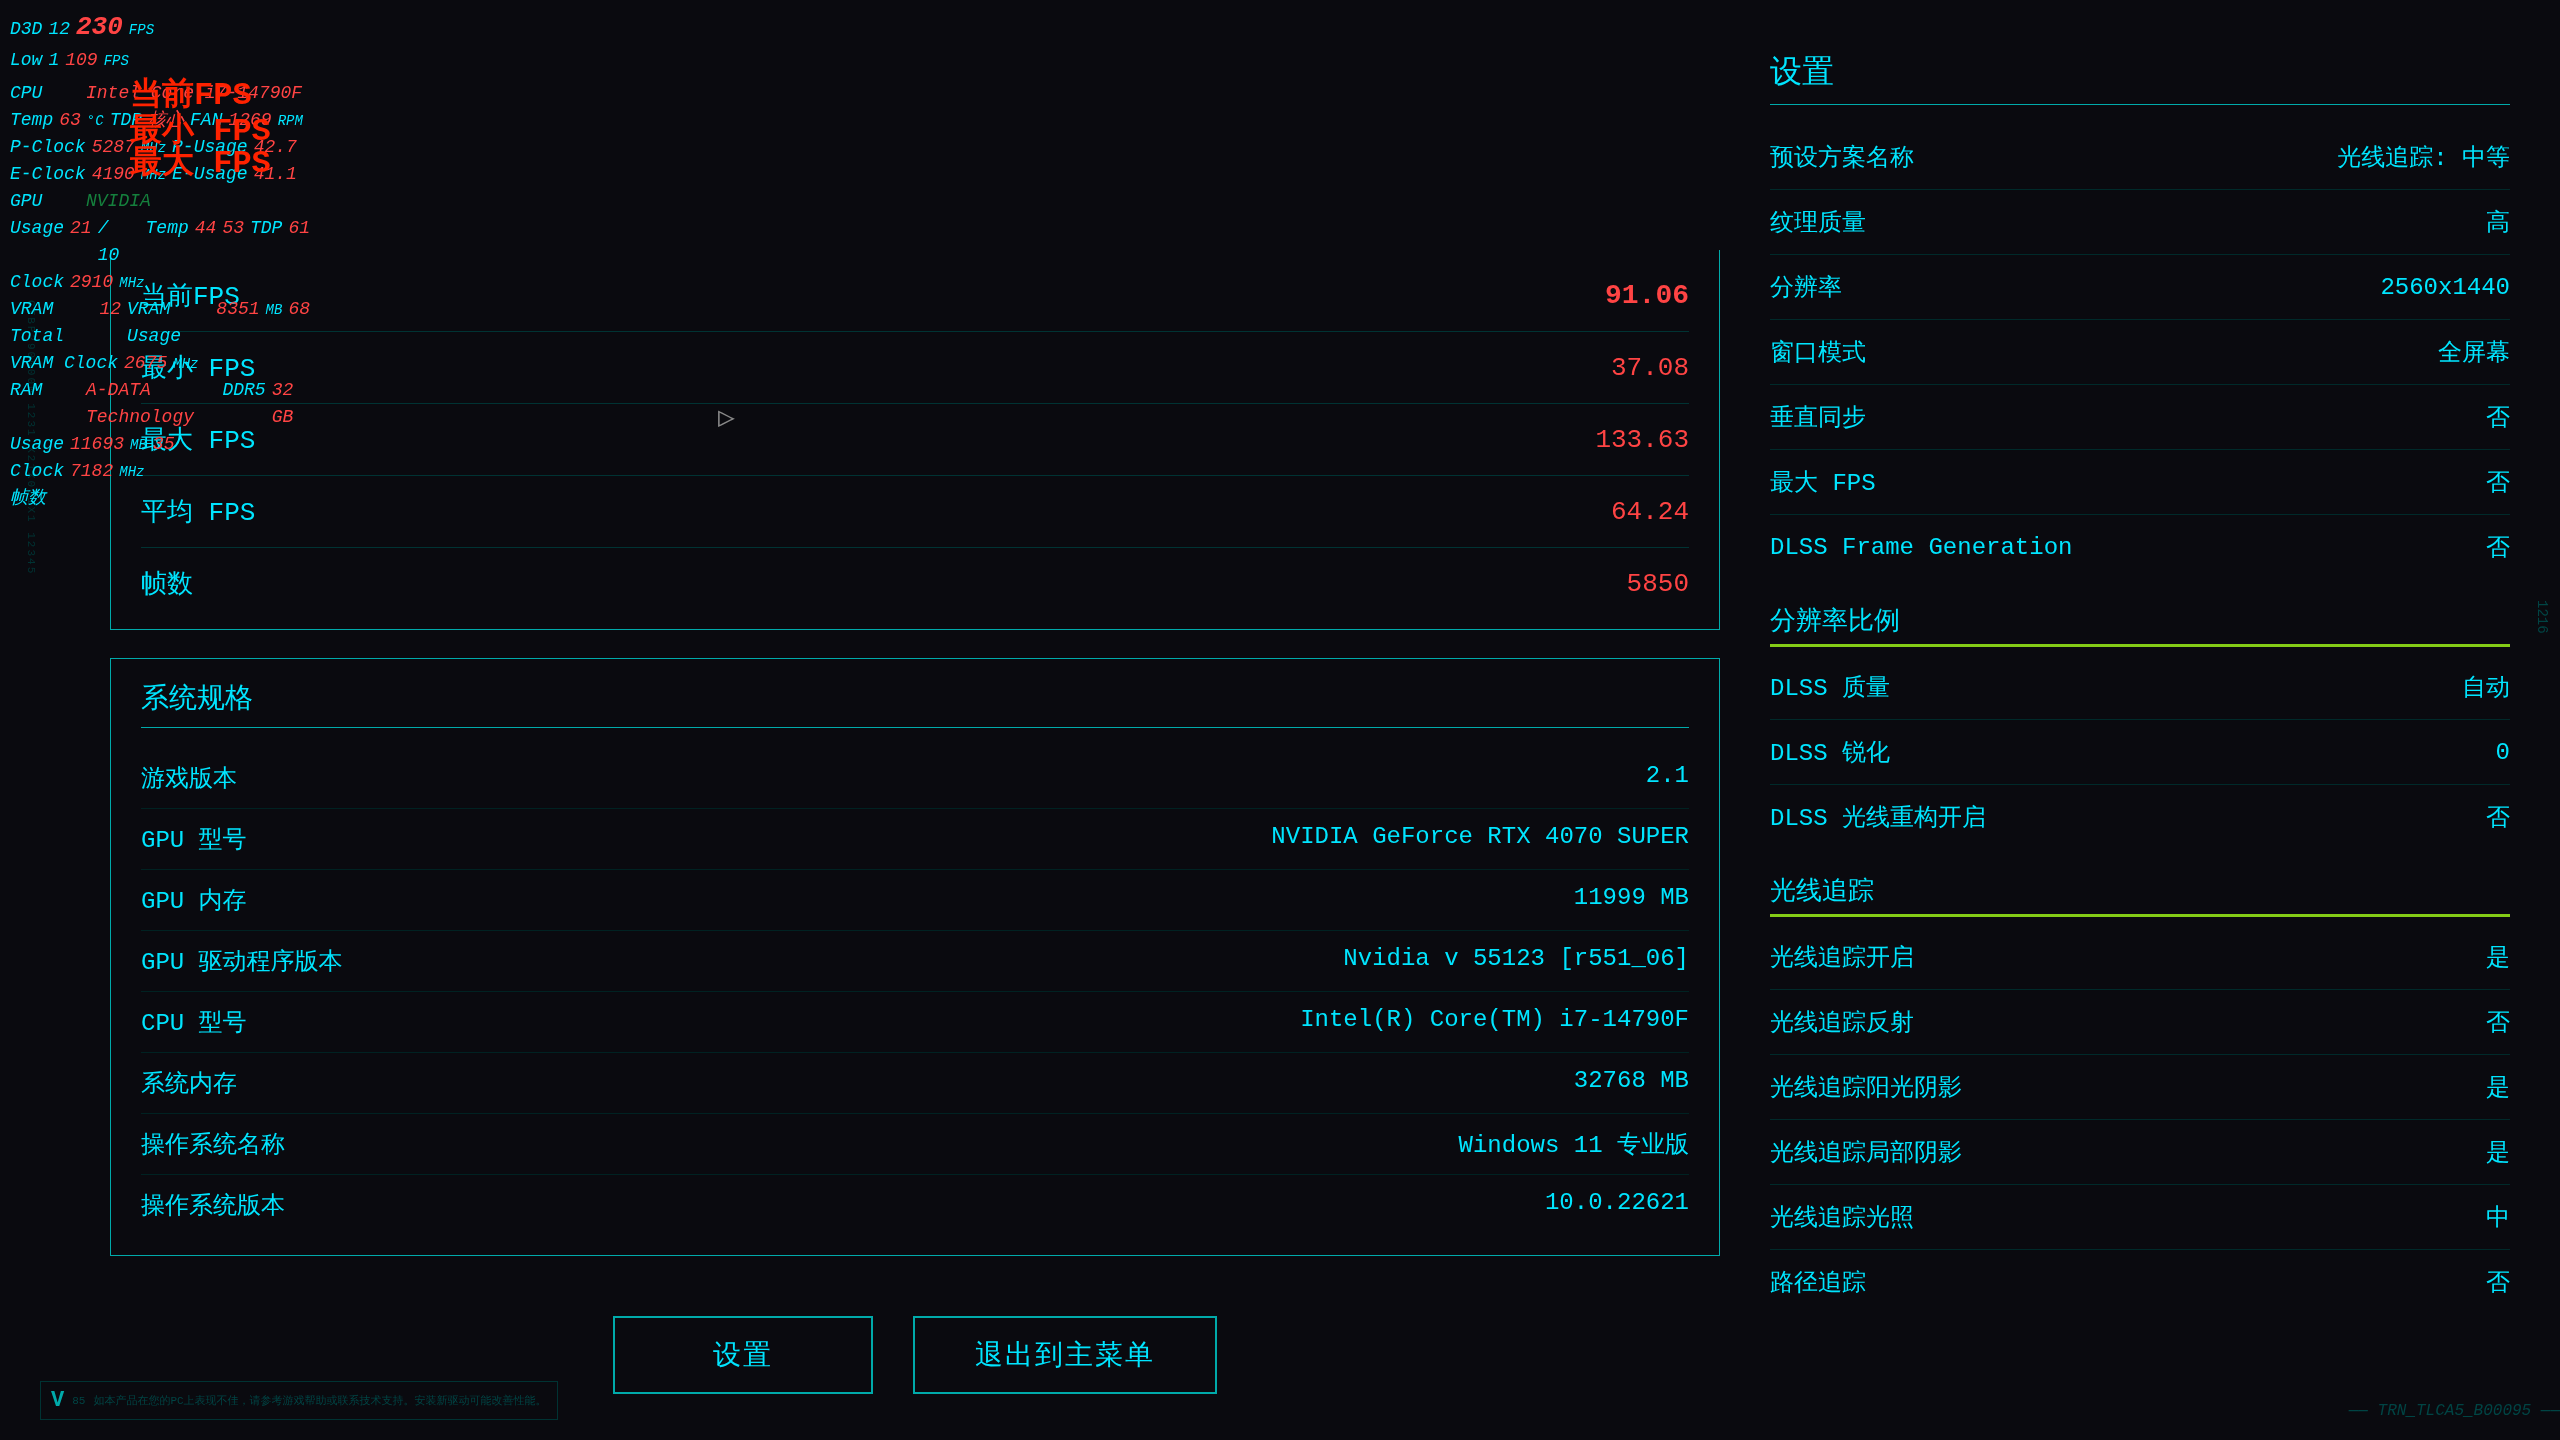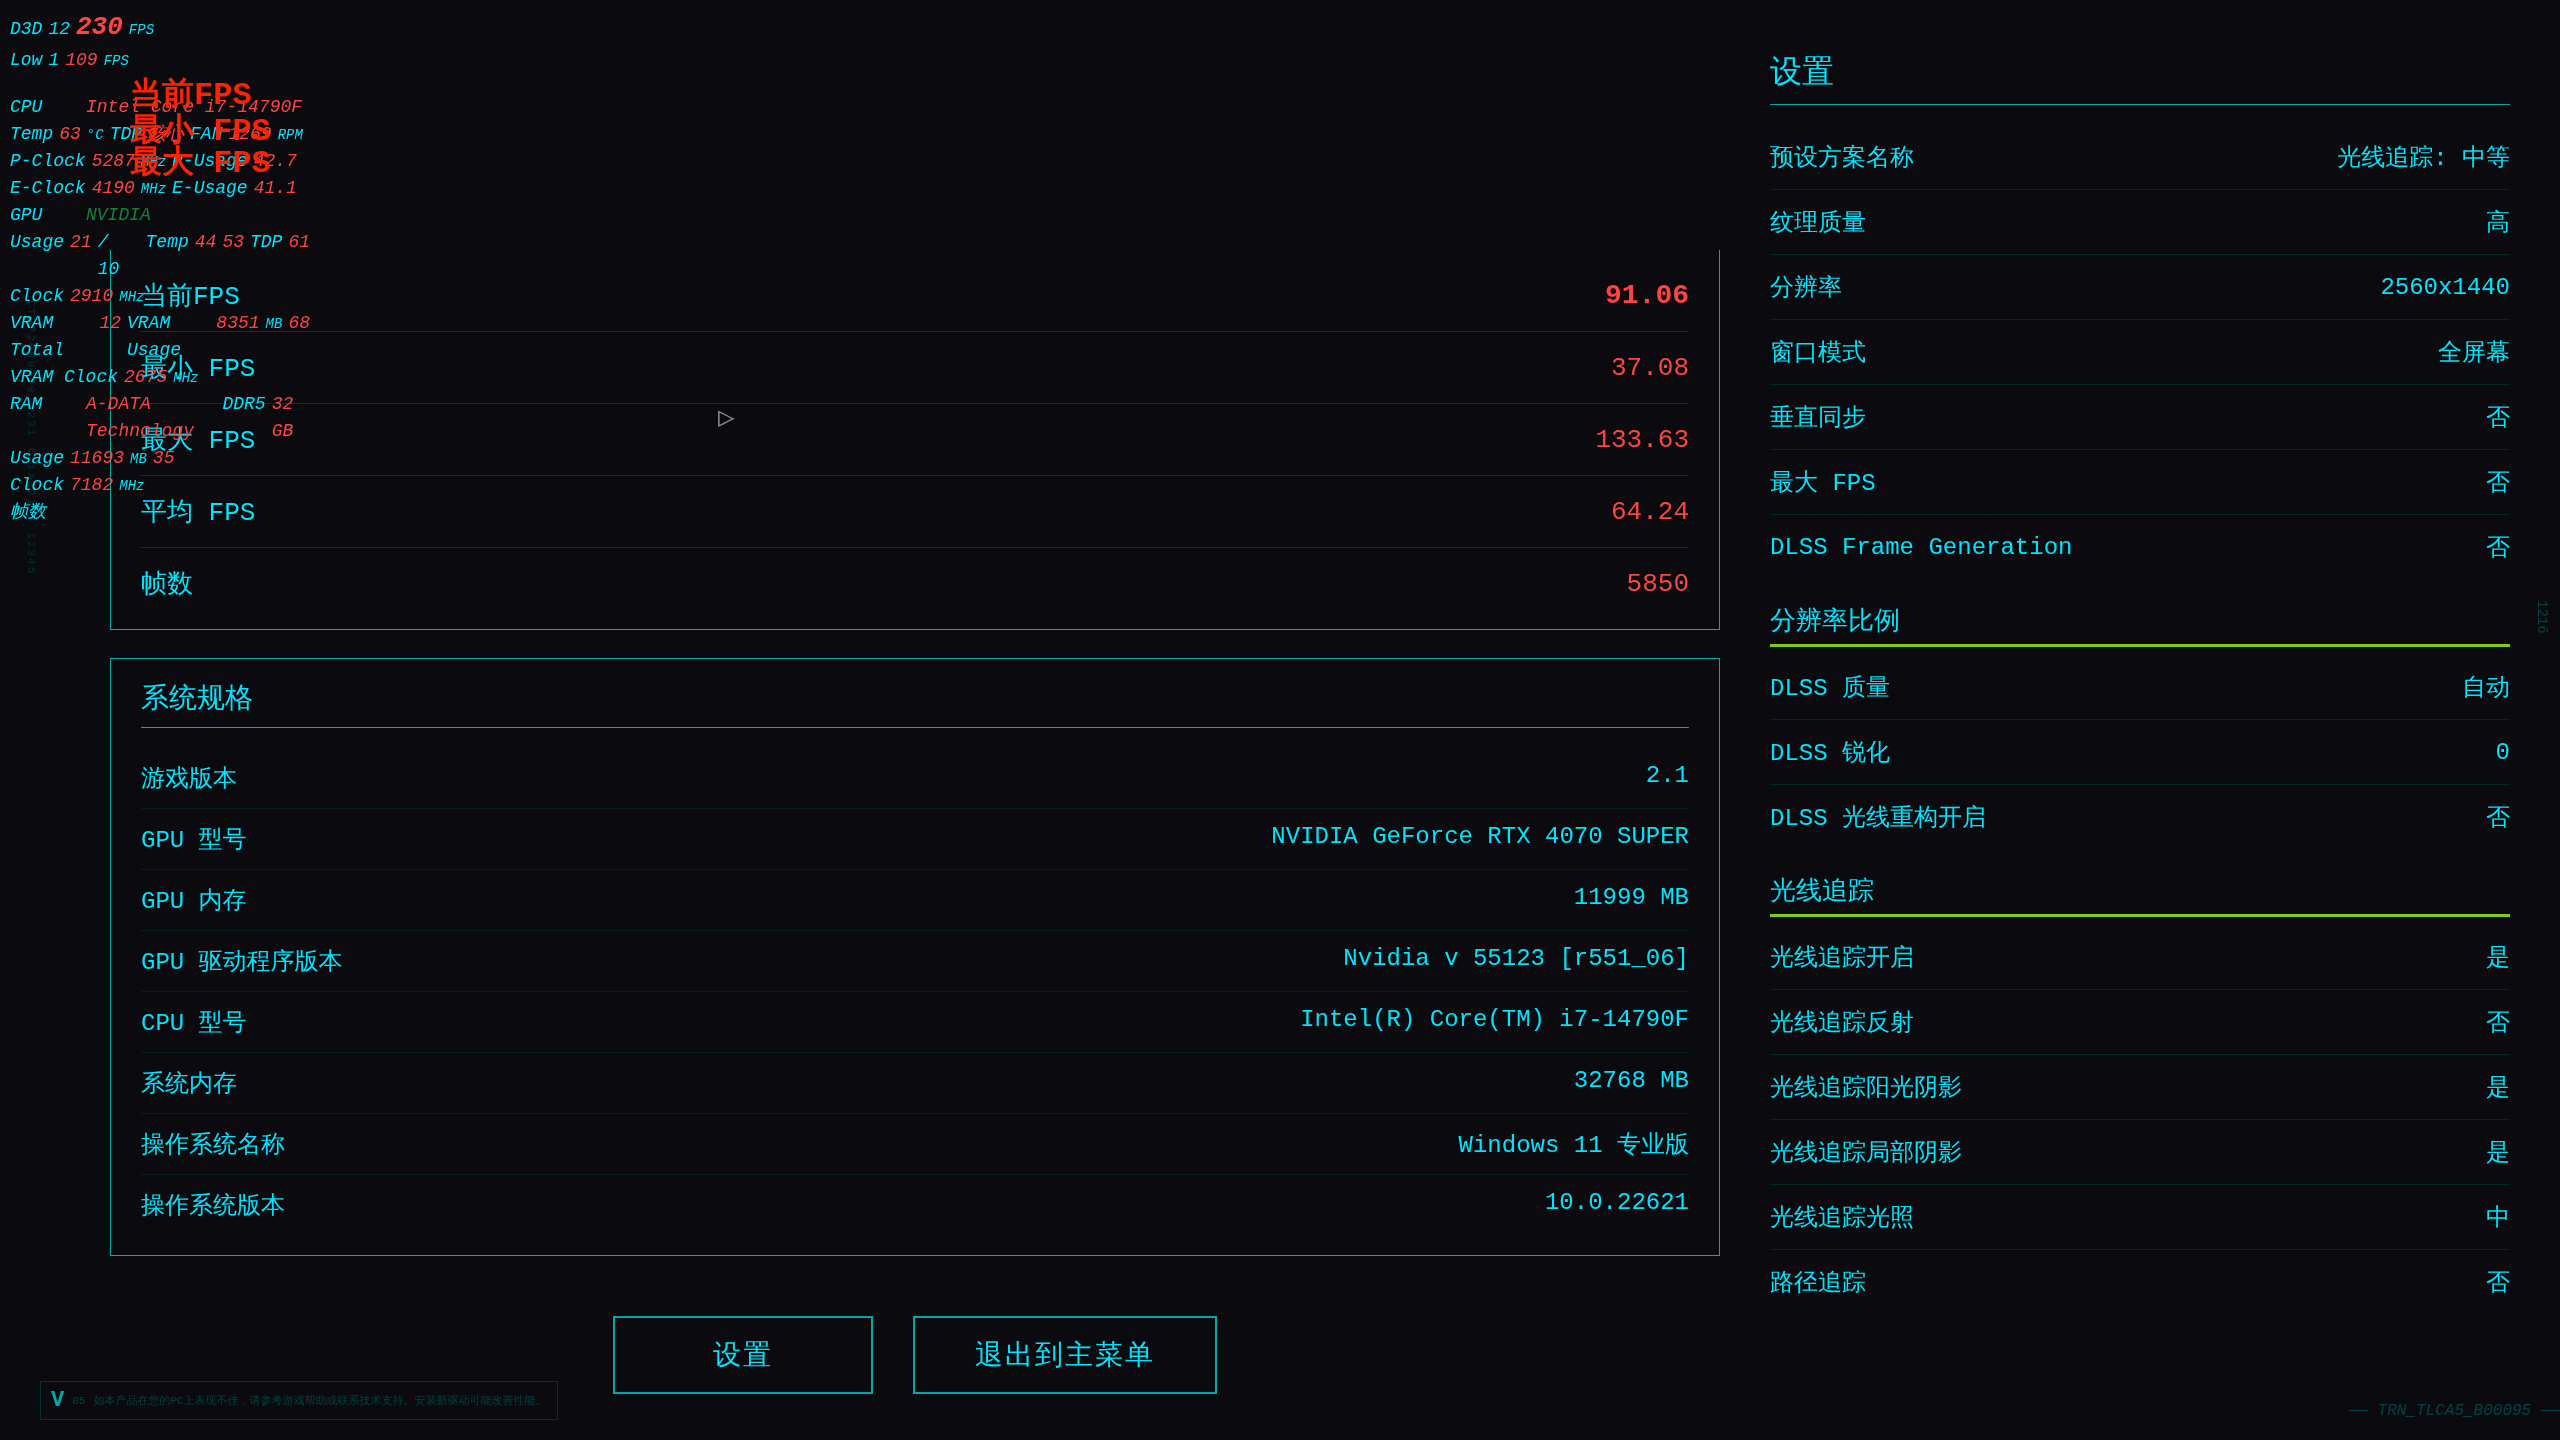--- a/index.html
+++ b/index.html
@@ -203,21 +203,21 @@
     <span class="hud-cyan">12</span>
     <span class="hud-value" style="font-size:26px;font-weight:bold;">230</span>
     <span class="hud-unit">FPS</span>
   </div>
   <div class="hud-line">
     <span class="hud-cyan">Low</span>
     <span class="hud-cyan">1</span>
     <span class="hud-value">109</span>
     <span class="hud-unit">FPS</span>
   </div>
-  <div class="hud-line" style="margin-top:20px;">
+  <div class="hud-line" style="margin-top:6px;">
     <span class="hud-label">CPU</span>
     <span class="hud-value">Intel Core i7-14790F</span>
   </div>
   <div class="hud-line">
     <span class="hud-cyan">Temp</span>
     <span class="hud-value">63</span>
     <span class="hud-unit">°C</span>
     <span class="hud-cyan">TDP</span>
     <span class="hud-value">核心</span>
     <span class="hud-cyan">FAN</span>

